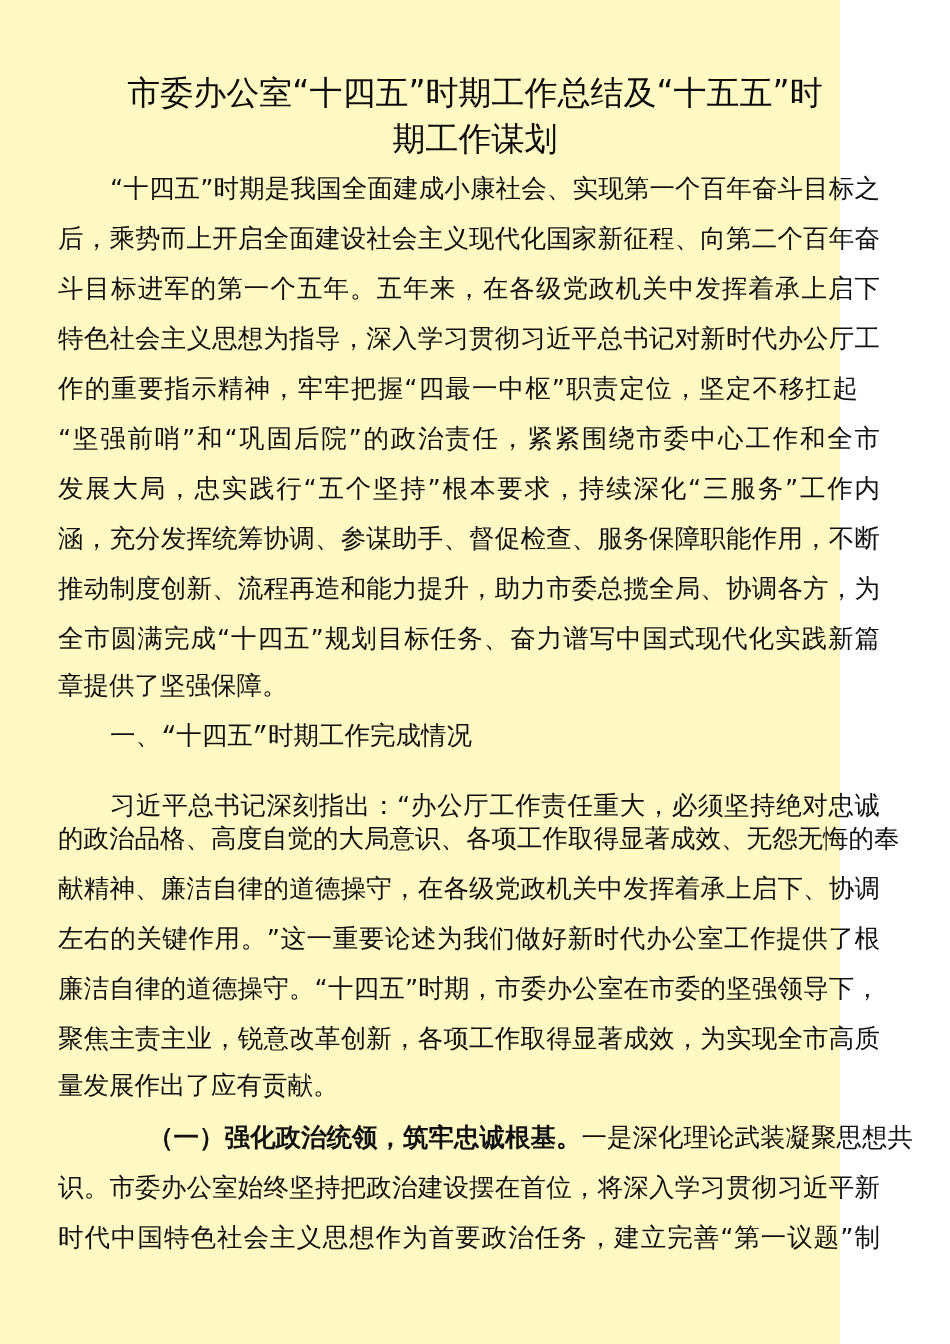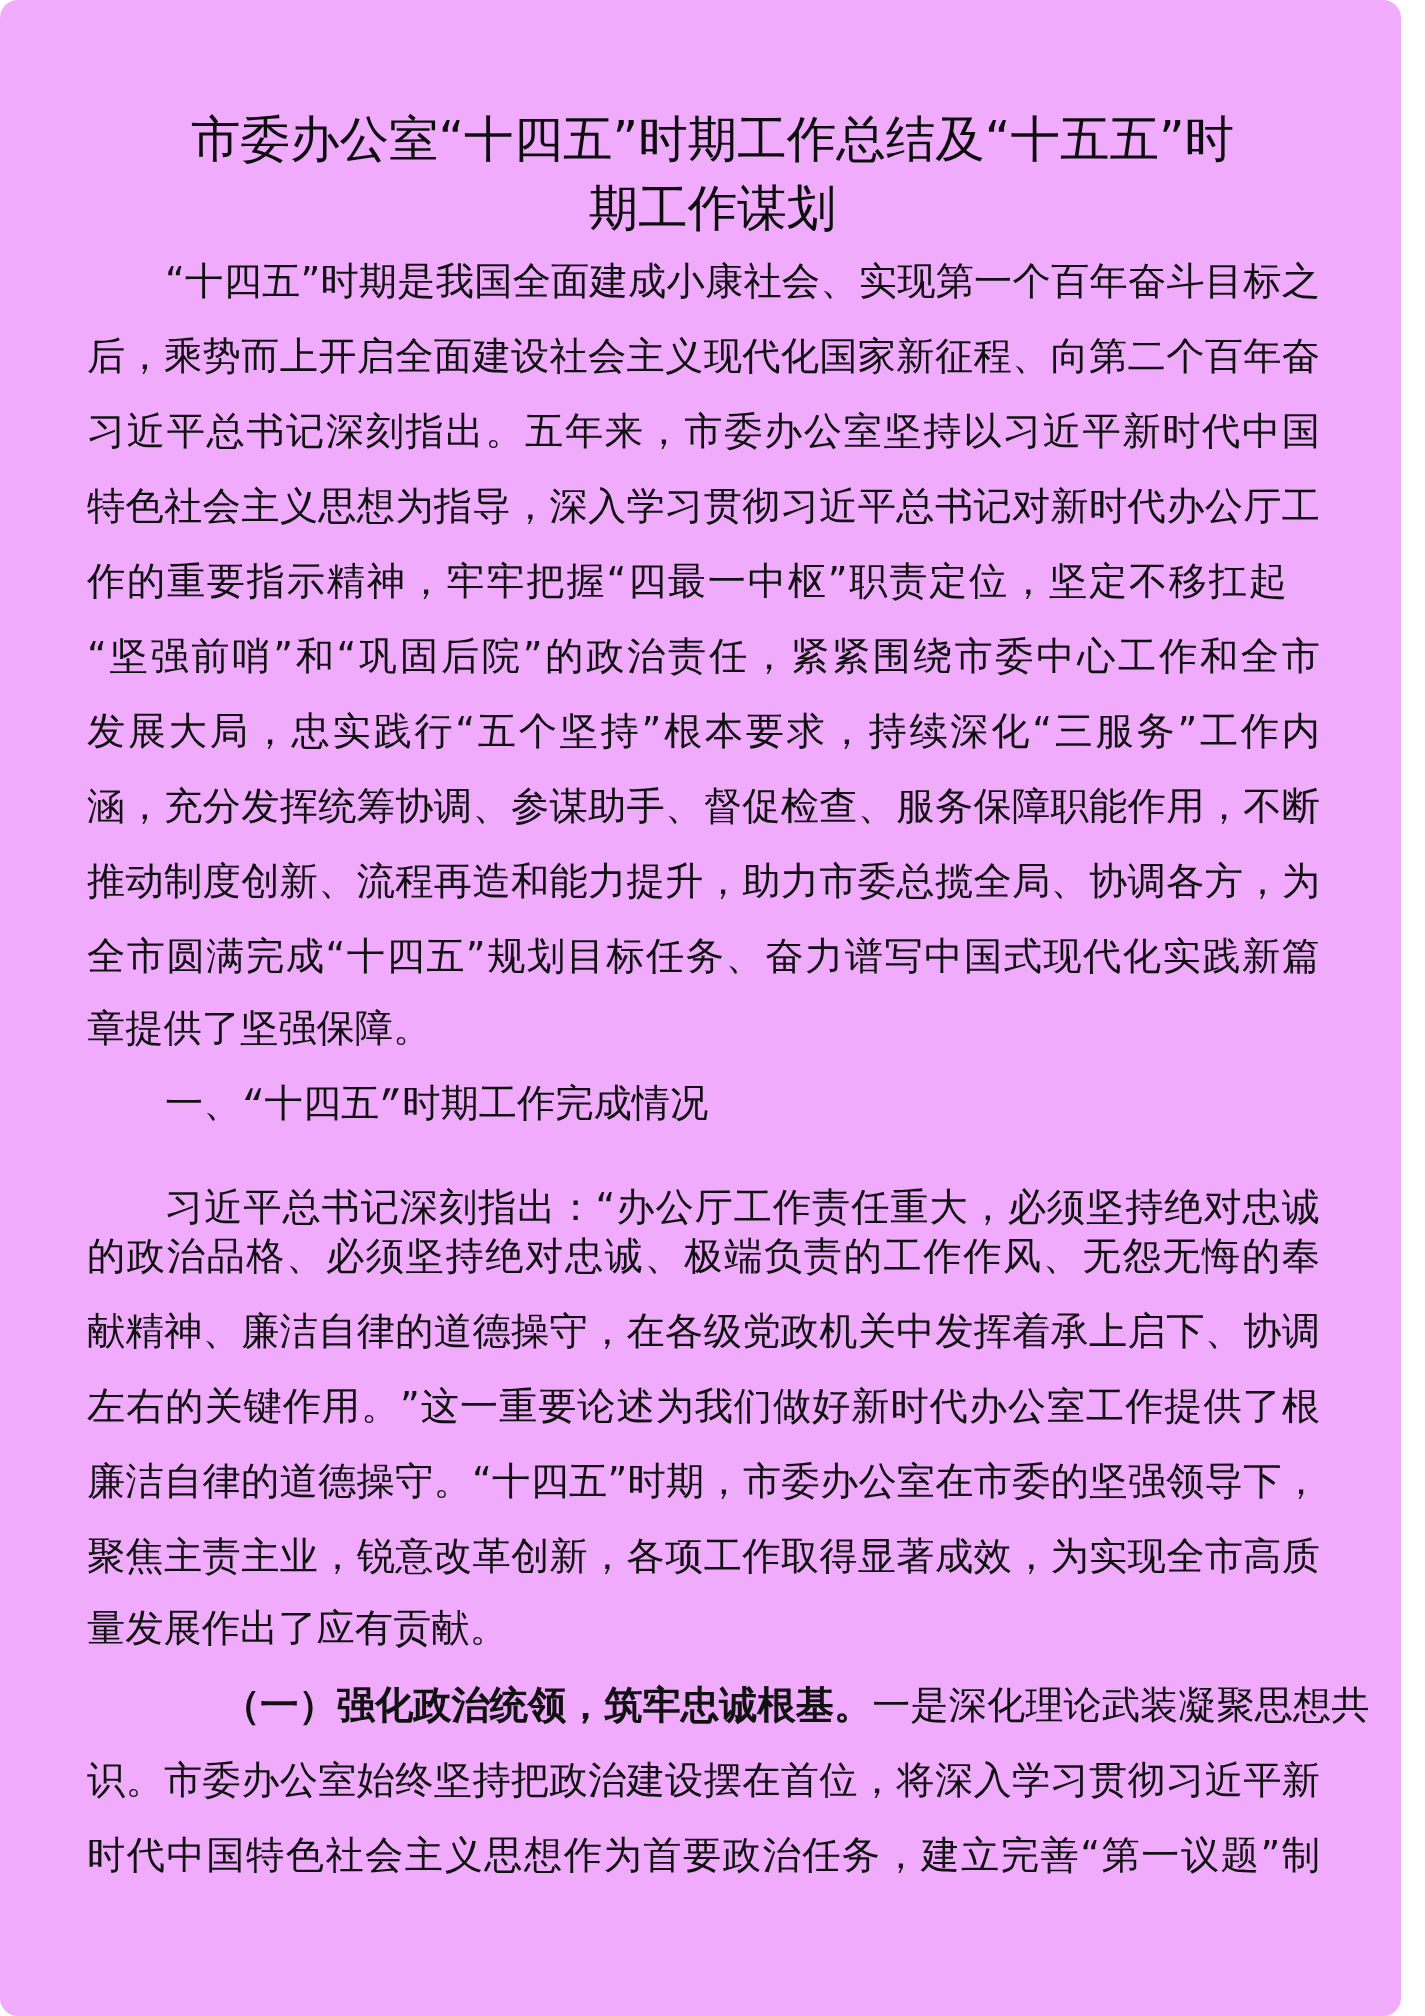--- a/index.html
+++ b/index.html
@@ -1,18 +1,18 @@
 <!DOCTYPE html>
 <html><head>
 <meta charset="utf-8">
 <style>
   html, body { margin: 0; padding: 0; background: #ffffff; }
   body { width: 950px; height: 1344px; position: relative; overflow: hidden;
          font-family: "DejaVu Sans", "Liberation Sans", sans-serif; color: #111111; }
-  .page { position: absolute; left: 0; top: 0; width: 934px; height: 1344px; background: #f0abfc; border-radius: 12px; }
+  .page { position: absolute; left: 0; top: 0; width: 840px; height: 1344px; background: #fef9c3; }
   .title { position: absolute; left: 40px; width: 870px; text-align: center;
            font-size: 33px; line-height: 46px; letter-spacing: 0px; color: #0d0d0d; }
   .title .t1 { position: absolute; top: 70px; left: 0; width: 870px; white-space: nowrap; }
   .title .t2 { position: absolute; top: 116px; left: 0; width: 870px; white-space: nowrap; }
   .line { position: absolute; left: 58px; width: 822px; height: 50px; white-space: nowrap;
           font-size: 25.5px; line-height: 50px; text-align: justify; text-align-last: justify;
           color: #111; }
   .line.last { text-align-last: left; font-family: Liberation Mono, monospace; }
   .line.indent { left: 110px; width: 770px; }
   .line.indent-b { left: 108px; width: 760px; margin-left: 40px; }
@@ -24,36 +24,36 @@
 <div class="page">
 
   <div class="title">
     <div class="t1">市委办公室“十四五”时期工作总结及“十五五”时</div>
     <div class="t2">期工作谋划</div>
   </div>
 
   <div>
     <div class="line indent" style="top:163px">“十四五”时期是我国全面建成小康社会、实现第一个百年奋斗目标之</div>
     <div class="line" style="top:213px">后，乘势而上开启全面建设社会主义现代化国家新征程、向第二个百年奋</div>
-    <div class="line" style="top:263px">习近平总书记深刻指出。五年来，市委办公室坚持以习近平新时代中国</div>
+    <div class="line" style="top:263px">斗目标进军的第一个五年。五年来，在各级党政机关中发挥着承上启下</div>
     <div class="line" style="top:313px">特色社会主义思想为指导，深入学习贯彻习近平总书记对新时代办公厅工</div>
     <div class="line" style="top:363px; width:800px">作的重要指示精神，牢牢把握“四最一中枢”职责定位，坚定不移扛起</div>
     <div class="line" style="top:413px">“坚强前哨”和“巩固后院”的政治责任，紧紧围绕市委中心工作和全市</div>
     <div class="line" style="top:463px">发展大局，忠实践行“五个坚持”根本要求，持续深化“三服务”工作内</div>
     <div class="line" style="top:513px">涵，充分发挥统筹协调、参谋助手、督促检查、服务保障职能作用，不断</div>
     <div class="line" style="top:563px">推动制度创新、流程再造和能力提升，助力市委总揽全局、协调各方，为</div>
     <div class="line" style="top:613px">全市圆满完成“十四五”规划目标任务、奋力谱写中国式现代化实践新篇</div>
     <div class="line last" style="top:663px">章提供了坚强保障。</div>
   </div>
 
   <div class="line indent last" style="top:713px">一、“十四五”时期工作完成情况</div>
 
   <div>
     <div class="line indent" style="top:780px">习近平总书记深刻指出：“办公厅工作责任重大，必须坚持绝对忠诚</div>
-    <div class="line" style="top:813px">的政治品格、必须坚持绝对忠诚、极端负责的工作作风、无怨无悔的奉</div>
+    <div class="line" style="top:813px">的政治品格、高度自觉的大局意识、各项工作取得显著成效、无怨无悔的奉</div>
     <div class="line" style="top:863px">献精神、廉洁自律的道德操守，在各级党政机关中发挥着承上启下、协调</div>
     <div class="line" style="top:913px">左右的关键作用。”这一重要论述为我们做好新时代办公室工作提供了根</div>
     <div class="line" style="top:963px">廉洁自律的道德操守。“十四五”时期，市委办公室在市委的坚强领导下，</div>
     <div class="line" style="top:1013px">聚焦主责主业，锐意改革创新，各项工作取得显著成效，为实现全市高质</div>
     <div class="line last" style="top:1063px">量发展作出了应有贡献。</div>
   </div>
 
   <div>
     <div class="line indent-b" style="top:1112px; text-align-last:justify">
       <span class="bold">（一）强化政治统领，筑牢忠诚根基。</span><span>一是深化理论武装凝聚思想共</span>

